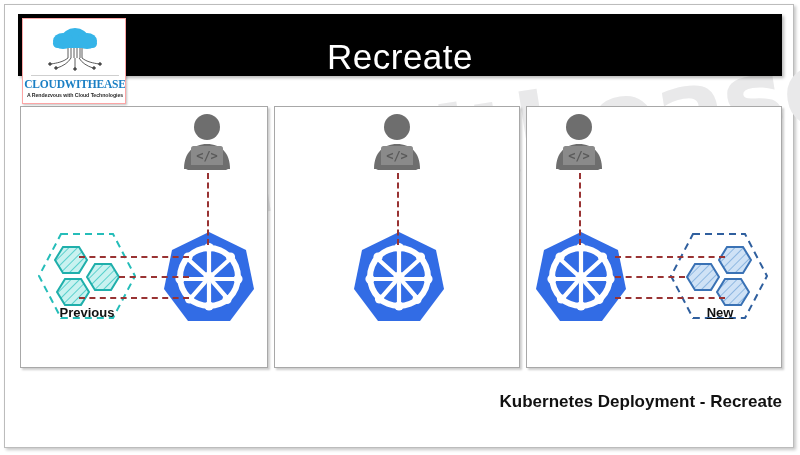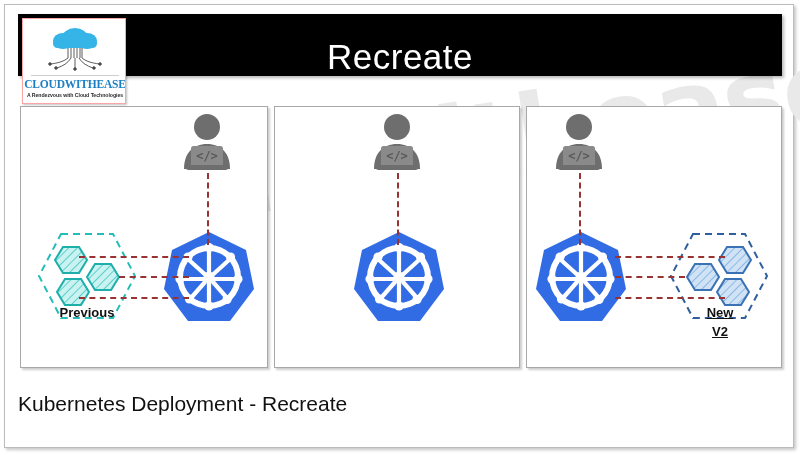--- a/index.html
+++ b/index.html
@@ -189,23 +189,23 @@
     width: 0;
     z-index: 9;
   }
 
   
   .caption {
     position: absolute;
     left: 18px;
     top: 392px;
     width: 764px;
-    text-align: left;
-    font-size: 21px;
-    font-weight: normal;
+    text-align: right;
+    font-size: 17px;
+    font-weight: bold;
     color: #111111;
     z-index: 12;
   }
 
   svg { display: block; overflow: visible; }
 </style>
 </head>
 <body>
 
 <div id="canvas">
@@ -431,21 +431,20 @@
           <g stroke="#3A72B5" stroke-width="2" fill="url(#hatchBlue)">
             <polygon points="60,17 76,17 84,30 76,43 60,43 52,30"></polygon>
             <polygon points="28,34 44,34 52,47 44,60 28,60 20,47"></polygon>
             <polygon points="58,49 74,49 82,62 74,75 58,75 50,62"></polygon>
           </g>
         </svg>
       </div>
 
       <div class="group-label" style="left:138px; top:196px;text-decoration:underline;">
         <div>New</div>
-        <div>V2</div>
       </div>
 
     </div>
   </div>
 
   <div class="caption">Kubernetes Deployment - Recreate</div>
 
 </div>
 
 </body></html>

